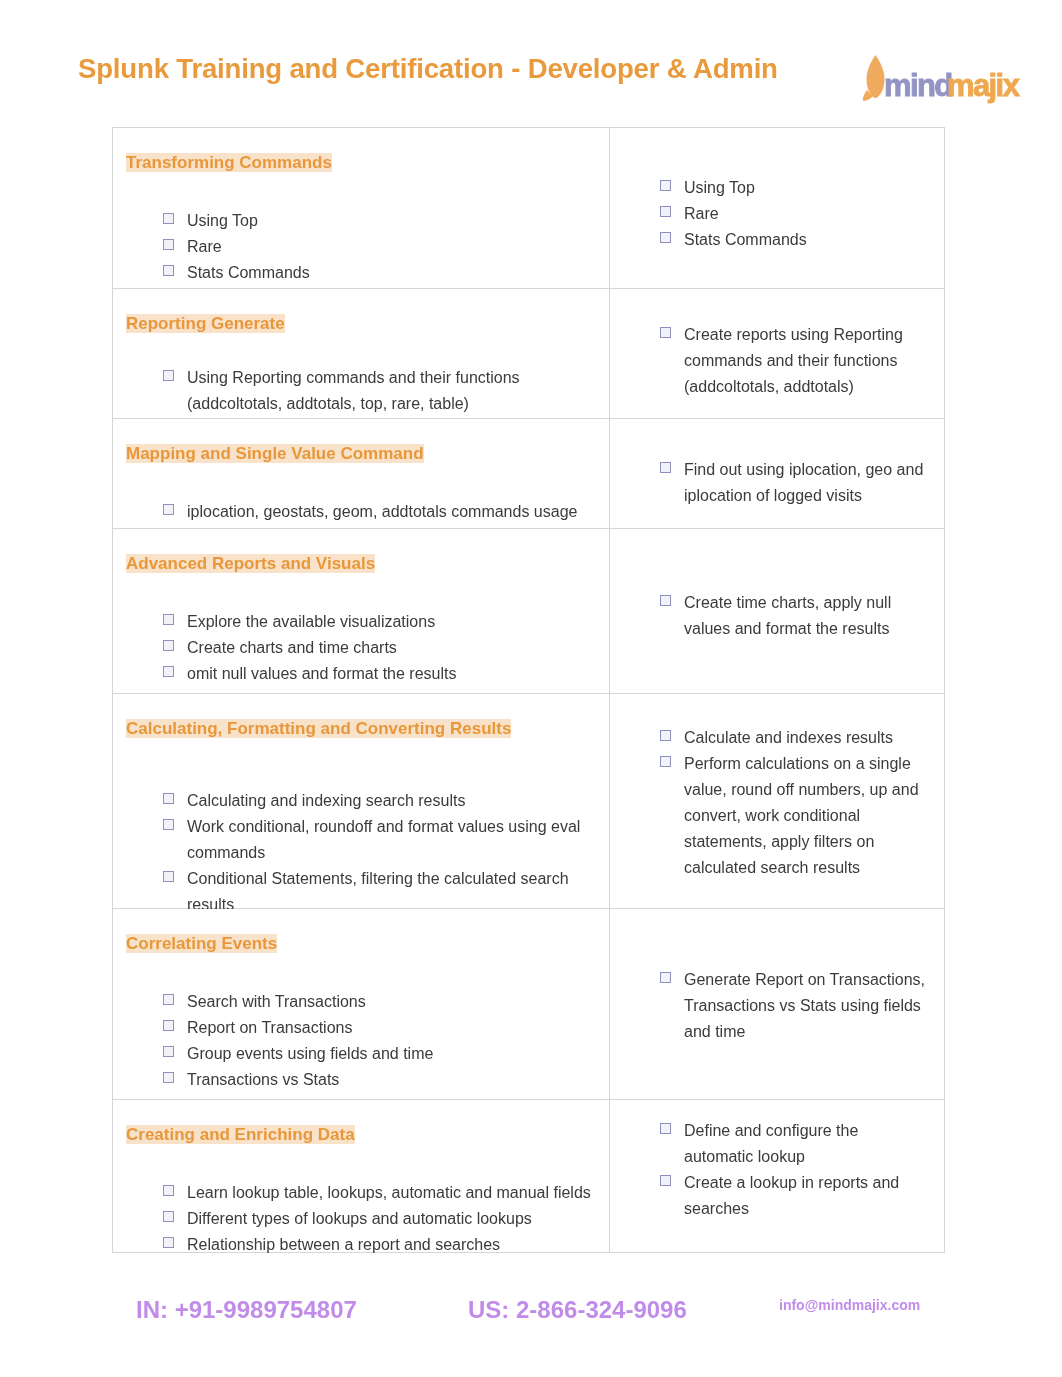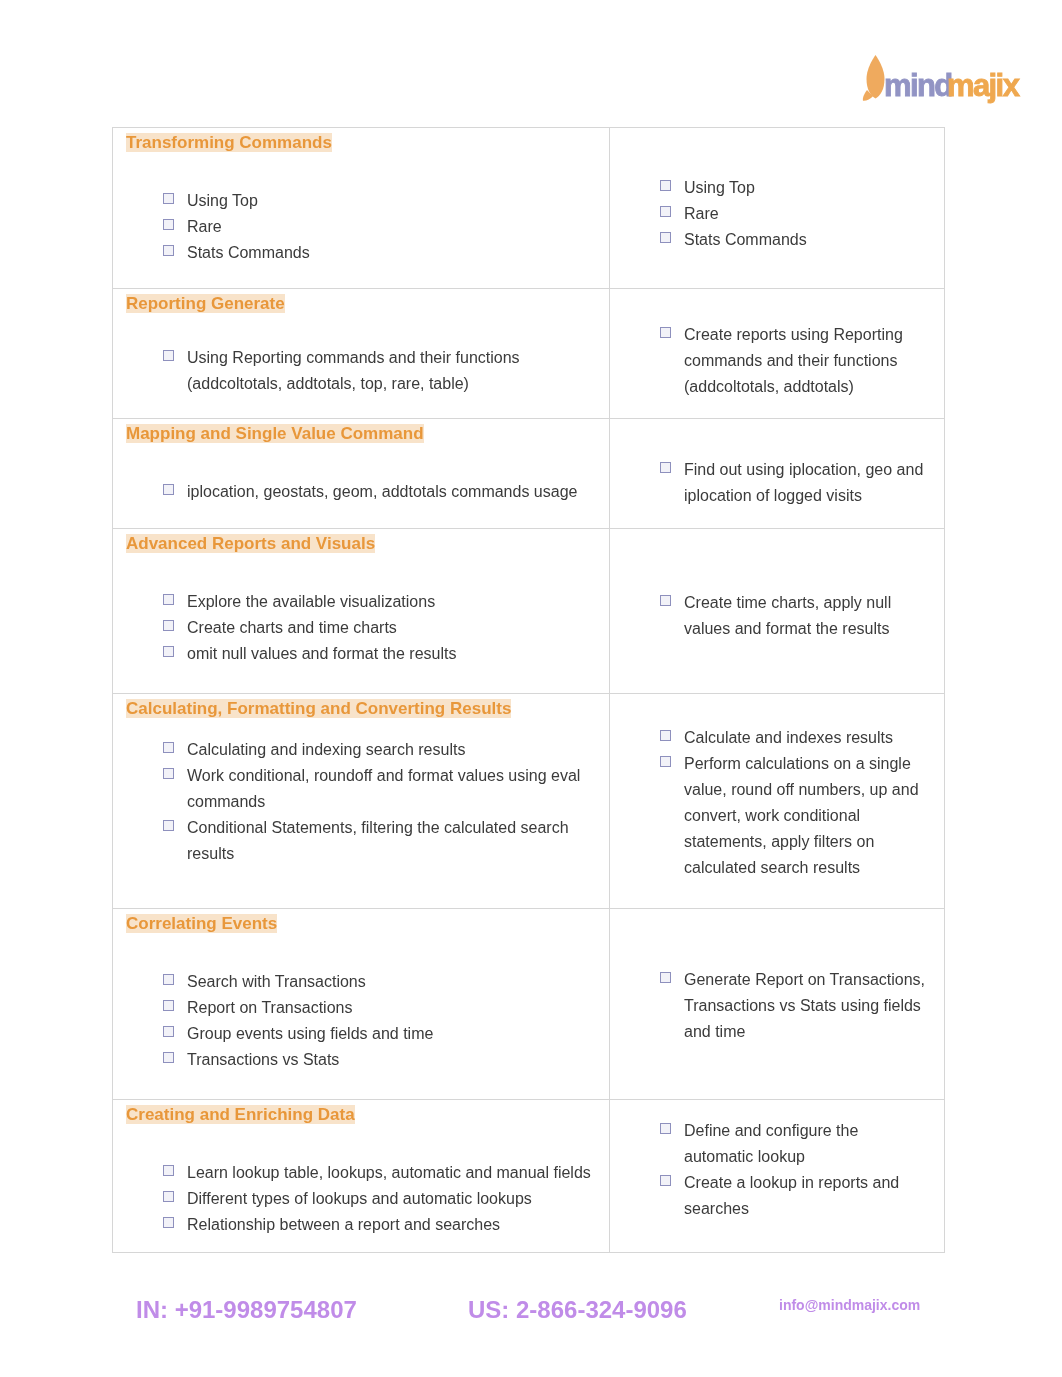--- a/index.html
+++ b/index.html
@@ -10,57 +10,58 @@
   
   .doc-title{position:absolute;left:78px;top:53px;font-size:27.6px;font-weight:bold;
              color:#E89A3C;white-space:nowrap;letter-spacing:-0.2px;}
   .logo{position:absolute;left:858px;top:40px;width:176px;height:66px;}
 
   
   .tbl{position:absolute;left:112px;top:127px;width:832px;border-collapse:collapse;
        table-layout:fixed;}
   .tbl td{border:1px solid #d6d6d6;vertical-align:top;padding:0;background:#fff;position:relative;}
   .tbl td .cellbox{position:absolute;left:0;top:0;right:0;}
-  .hd-wrap{padding:2px 0 0 13px;height:22px;overflow:visible;}
+  .hd-wrap{padding:2px 0 0 13px;height:22px;overflow:visible;margin-top:20px;}
   .sec-head{display:inline;font-size:17px;font-weight:bold;color:#E8973A;
             background:#F8E3CA;line-height:1.5;
             box-decoration-break:clone;-webkit-box-decoration-break:clone;}
 
   ul.blist{margin:0;padding:36px 18px 0px 74px;list-style:none;}
   ul.blist li{font-size:16px;color:#3b3b3b;line-height:1.625;position:relative;}
   ul.blist li .sq{position:absolute;left:-24px;top:5px;width:11px;height:11px;
                   border:1.2px solid #8e90bd;background:#f2f2f8;box-sizing:border-box;}
   td.rcell ul.blist{padding-top:29px;}
   tr.r0 td.rcell ul.blist{padding-top:47px}
   tr.r1 td.rcell ul.blist{padding-top:33px}
   tr.r3 td.rcell ul.blist{padding-top:61px}
   tr.r4 td.rcell ul.blist{padding-top:31px}
   tr.r5 td.rcell ul.blist{padding-top:58px}
   tr.r6 td.rcell ul.blist{padding-top:18px}
 
   tr.r2 td.rcell ul.blist{padding-top:38px}
   tr.r1 .lcell ul.blist{padding-top:32px}
-  tr.r4 .lcell ul.blist{padding-top:19px}
+  tr.r4 .lcell ul.blist{padding-top:50px}
   tr.r0 td{height:160px}
   tr.r1 td{height:129px}
   tr.r2 td{height:109px}
   tr.r3 td{height:164px}
   tr.r4 td{height:214px}
   tr.r5 td{height:190px}
   tr.r6 td{height:152px}
 
   
   .foot{position:absolute;top:1296px;font-size:24px;font-weight:bold;color:#C08CE8;
         white-space:nowrap;}
 </style>
 </head>
 <body>
 
 <div class="page">
 
+  <div class="doc-title">Splunk Training and Certification - Developer &amp; Admin</div>
 
   <svg class="logo" viewBox="0 0 176 66">
     <g>
       <path d="M17.5 15 C17.5 15 8.5 27 8.5 39 C8.5 49 12.5 56 17.5 58.5 C22.5 56 26.5 49 26.5 39 C26.5 27 17.5 15 17.5 15 Z" fill="#EFAA5E"></path>
       <path d="M9 50 C6 54 4.3 58 5 60.8 C8.2 61.2 12.5 59 15 56.3 Z" fill="#EFAA5E"></path>
     </g>
     <text x="26" y="56" font-family="Liberation Sans, sans-serif" font-size="31" font-weight="bold" fill="#9294C4" letter-spacing="-1.6" stroke="#9294C4" stroke-width="0.9">mind</text>
     <text x="89" y="56" font-family="Liberation Sans, sans-serif" font-size="31" font-weight="bold" fill="#EFA84F" letter-spacing="-1.6" stroke="#EFA84F" stroke-width="0.9">majix</text>
   </svg>
 

